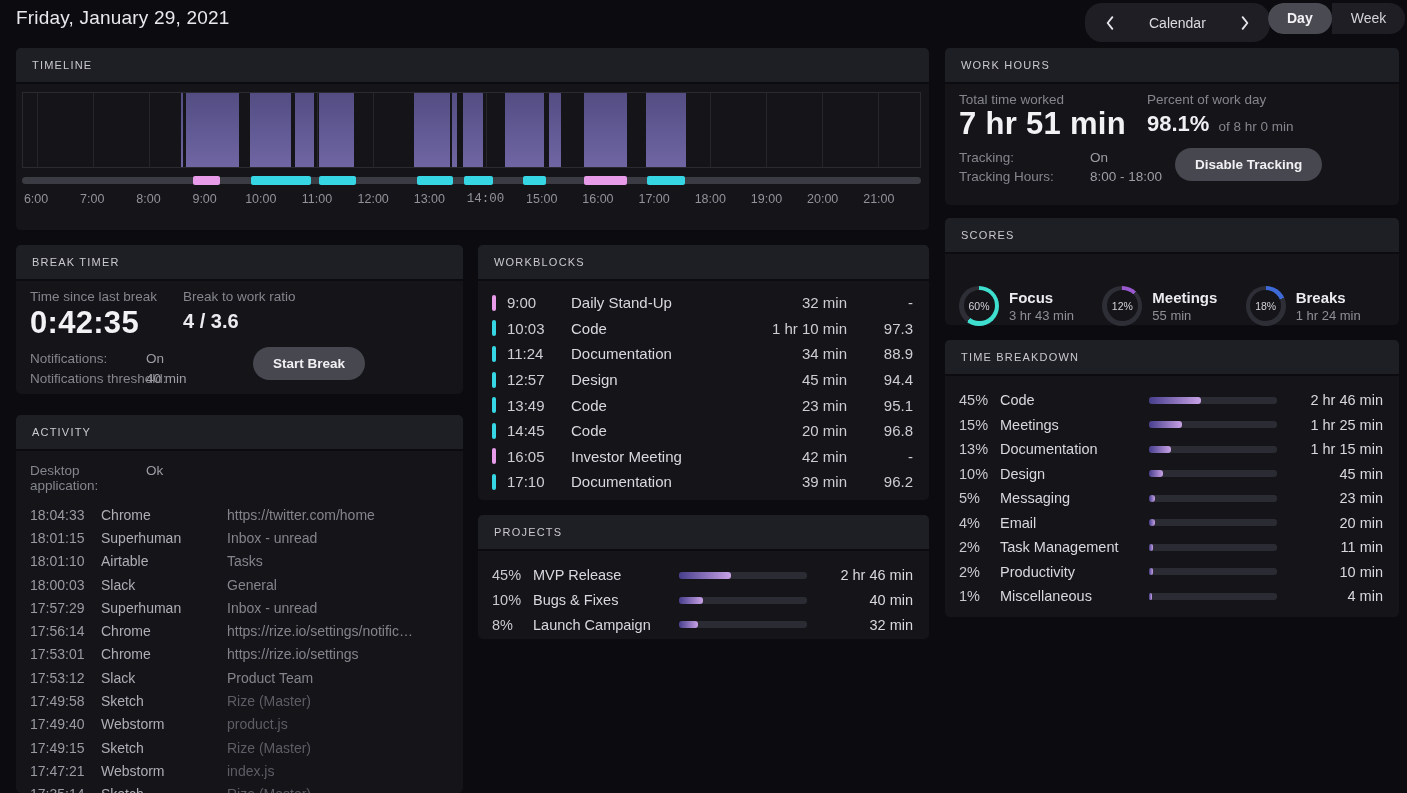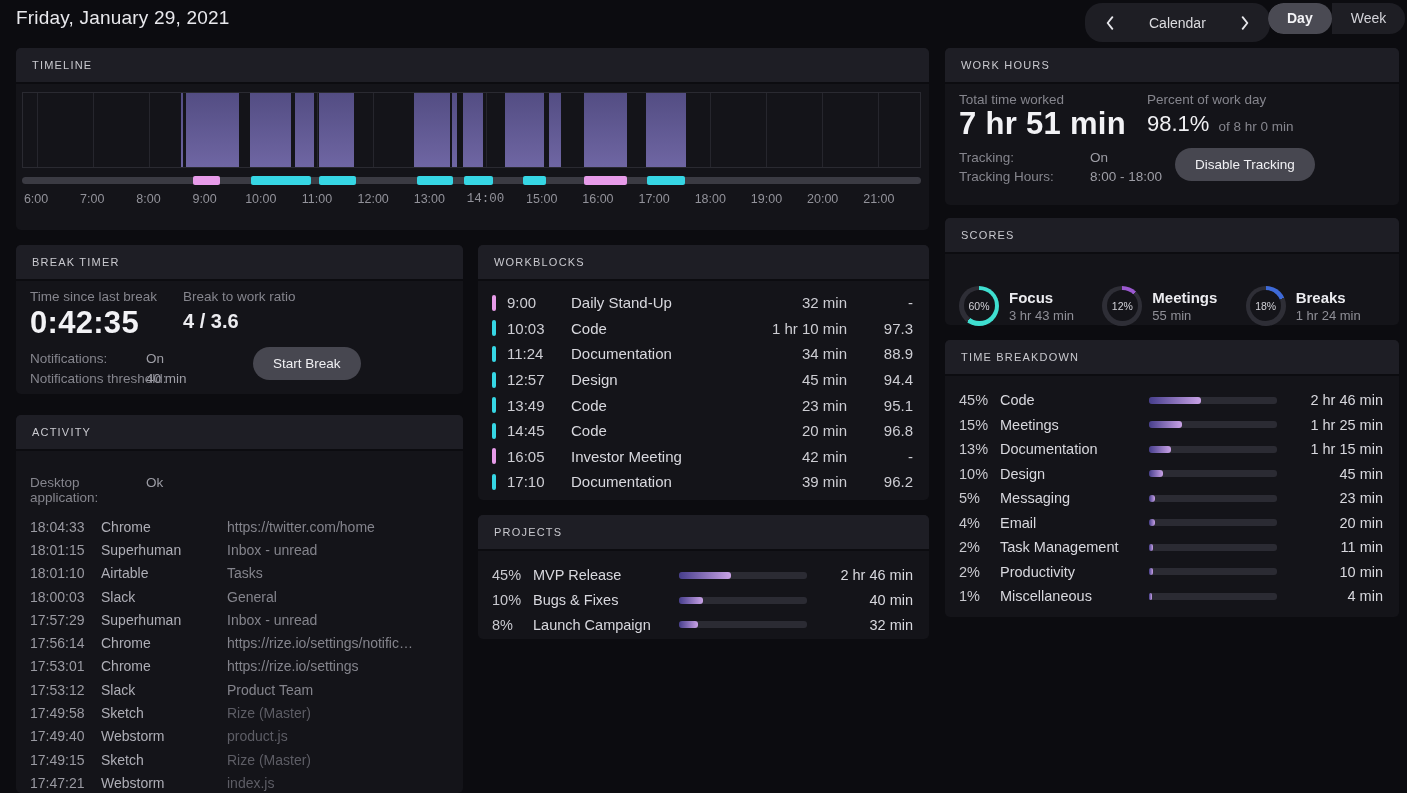--- a/index.html
+++ b/index.html
@@ -30,21 +30,21 @@
   #p-activity {left:16px; top:415px;width:447px;height:378px}
   #p-workblocks{left:478px;top:245px;width:451px;height:255px}
   #p-projects {left:478px;top:515px;width:451px;height:124px}
   #p-workhours{left:945px;top:48px; width:454px;height:157px}
   #p-scores   {left:945px;top:218px;width:454px;height:107px}
   #p-breakdown{left:945px;top:340px;width:454px;height:277px}
   .abs{position:absolute}
   .lbl{font-size:13.5px;color:#85858d}
   .val{font-size:13.5px;color:#9d9da5}
   .big{font-size:31px;font-weight:bold;color:#f2f2f5;letter-spacing:.3px}
-  .btn{background:#474750;color:#f1f1f4;font-weight:normal;font-size:13.5px;border:none;cursor:pointer;
+  .btn{background:#474750;color:#f1f1f4;font-weight:bold;font-size:13.5px;border:none;cursor:pointer;
     border-radius:17px;height:33px;line-height:33px;padding:0 20px;font-family:inherit}
   
   .tl-plot{position:absolute;left:6px;right:8px;top:8px;height:76px;border:1px solid #2a2a31;box-sizing:border-box}
   .tl-grid{position:absolute;top:0;bottom:0;width:1px;background:#26262d}
   .tl-bar{position:absolute;top:0;bottom:0;background:linear-gradient(180deg,#534d83,#6f66a3)}
   .tl-track{position:absolute;left:6px;right:8px;top:93px;height:7px;background:#3b3b43;border-radius:4px}
   .tl-marker{position:absolute;top:-1px;height:9px;border-radius:2px}
   .tl-marker.work{background:#36d6e4}
   .tl-marker.meeting{background:#e79be9}
   .tl-axis{position:absolute;left:6px;right:8px;top:108px;height:18px}
@@ -63,38 +63,38 @@
   .hb-row{display:flex;align-items:center;font-size:14.5px}
   #p-projects .hb-row{height:24.8px}
   #p-breakdown .hb-row{height:24.5px}
   .hb-pct{width:41px;color:#c9c9cf}
   .hb-name{flex:1;color:#d8d8de;white-space:nowrap;overflow:hidden;text-overflow:ellipsis}
   .hb-track{width:128px;height:7px;background:#2b2b33;border-radius:3px;position:relative;flex:none;margin-left:6px}
   .hb-fill{position:absolute;left:0;top:0;bottom:0;border-radius:3px;background:linear-gradient(90deg,#463e8c,#c9a2e6)}
   .hb-time{width:106px;text-align:right;color:#d8d8de;white-space:nowrap}
   
   .ac-body{padding:8px 16px 0 14px}
-  .ac-desktop{display:flex;font-size:13.5px;margin:16px 0 10px}
+  .ac-desktop{display:flex;font-size:13.5px;margin:4px 0 10px}
   .ac-desktop .lbl{width:116px}
   .ac-row{display:flex;height:23.3px;align-items:center;font-size:14px}
   .ac-time{width:71px;color:#9a9aa2}
   .ac-app{width:126px;color:#aeaeb6;white-space:nowrap;overflow:hidden}
   .ac-detail{flex:1;color:#84848c;white-space:nowrap;overflow:hidden;text-overflow:ellipsis}
   .ac-detail.dim{color:#5d5d65}
   
   .sc-body{display:flex;padding:16px 10px 0 14px}
   .sc-item{flex:1;display:flex;align-items:center;gap:10px}
   .ring{width:40px;height:40px;border-radius:50%;position:relative;flex:none}
   .ring-hole{position:absolute;inset:4.5px;border-radius:50%;background:#141419;
     display:flex;align-items:center;justify-content:center;font-size:10.5px;color:#d2d2d8}
   .sc-label{font-size:15px;font-weight:bold;color:#ebebef;line-height:19px}
   .sc-time{font-size:13px;color:#8f8f97;line-height:17px}
   
   .wh-pctline{display:flex;align-items:baseline;gap:9px}
-  .wh-pct{font-size:22px;font-weight:normal;color:#f0f0f3}
+  .wh-pct{font-size:22px;font-weight:bold;color:#f0f0f3}
 </style>
 </head>
 <body>
 
 <div class="page-date">Friday, January 29, 2021</div>
 
 <div class="cal-pill">
   <button class="chev-btn">
     <svg width="10" height="14" viewBox="0 0 8 12">
         <polyline points="6,1 2,6 6,11" fill="none" stroke="#e6e6ea" stroke-width="1.6" stroke-linecap="round" stroke-linejoin="round"></polyline>

